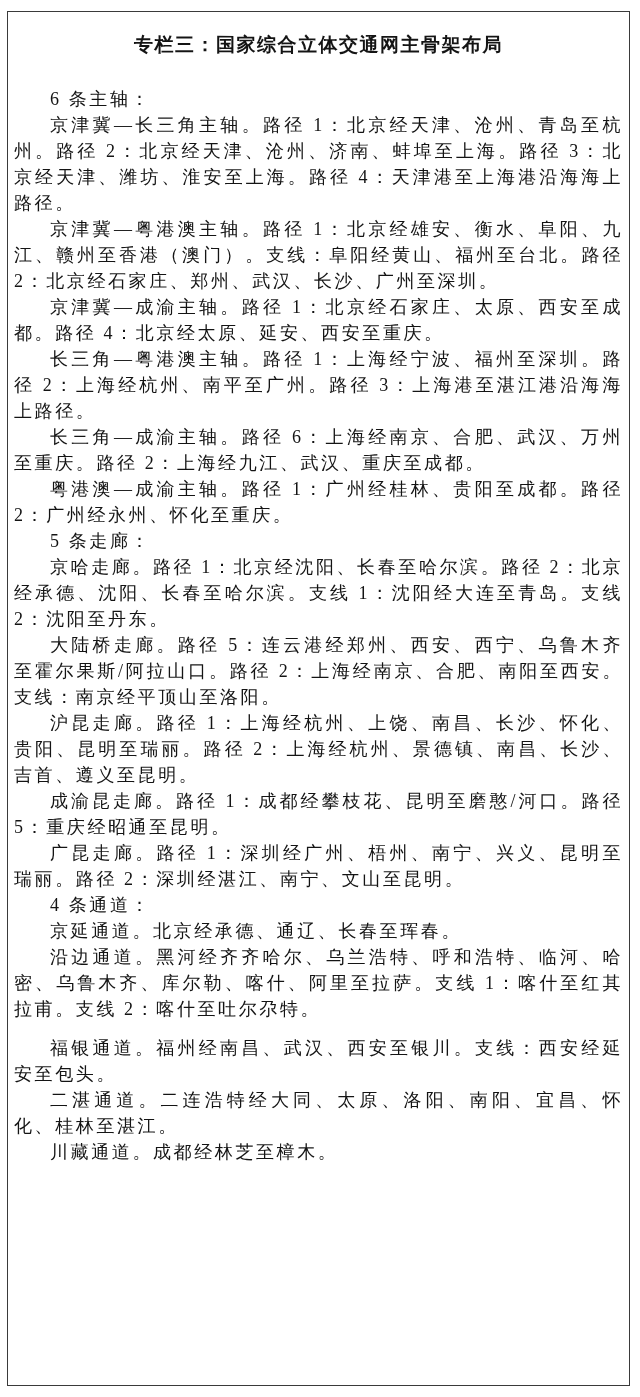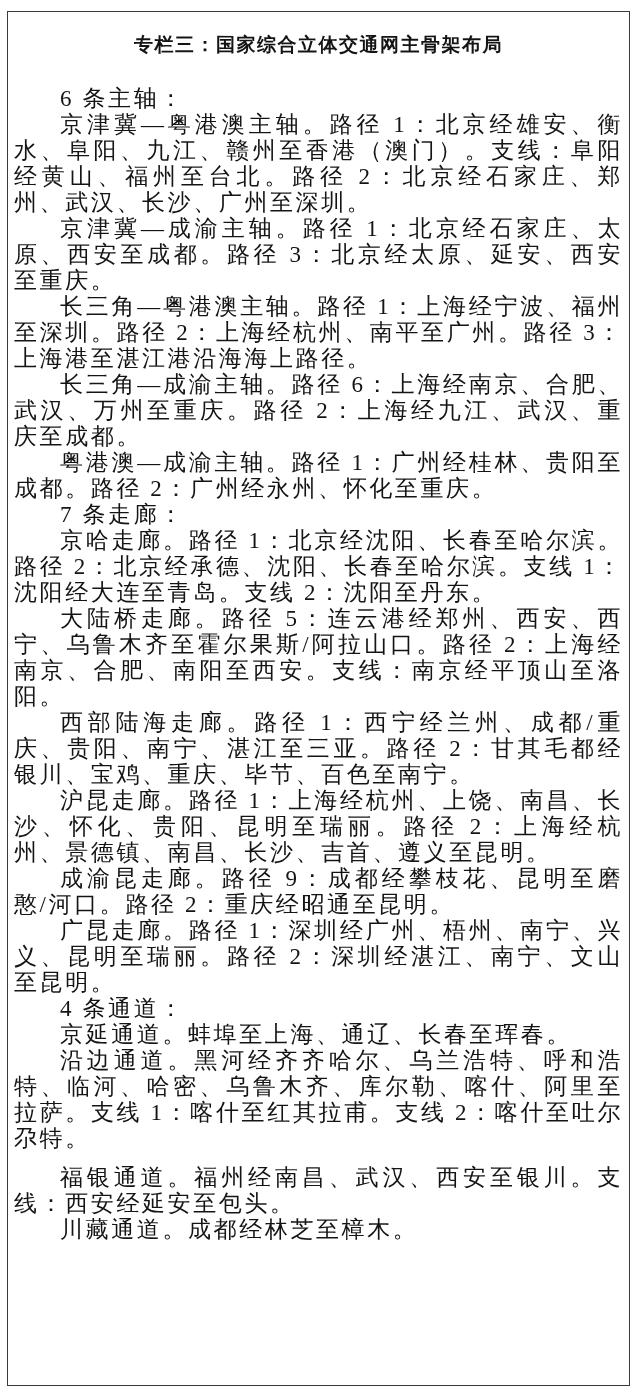--- a/index.html
+++ b/index.html
@@ -30,49 +30,50 @@
     text-align: center;
     font-family: "Liberation Sans", "DejaVu Sans", sans-serif;
     font-weight: bold;
     font-size: 19px;
     line-height: 26px;
     letter-spacing: 1.5px;
     margin: 2px 0 28px 0;
   }
   .column-content p {
     margin: 0;
-    font-size: 23px;
+    font-size: 18px;
     line-height: 26px;
     letter-spacing: 2.6px;
     text-align: justify;
     text-justify: inter-character;
     text-indent: 2em;
   }
   .column-content p.gap-before {
     margin-top: 13px;
   }
 </style>
 </head>
 <body>
 
 <div class="column-box">
   <div class="column-title">专栏三：国家综合立体交通网主骨架布局</div>
   <div class="column-content" id="column-content">
       <p>6 条主轴：</p>
+      <p>京津冀—长三角主轴。路径 1：北京经天津、沧州、青岛至杭州。路径 2：北京经天津、沧州、济南、蚌埠至上海。路径 3：北京经天津、潍坊、淮安至上海。路径 4：天津港至上海港沿海海上路径。</p>
       <p>京津冀—粤港澳主轴。路径 1：北京经雄安、衡水、阜阳、九江、赣州至香港（澳门）。支线：阜阳经黄山、福州至台北。路径 2：北京经石家庄、郑州、武汉、长沙、广州至深圳。</p>
-      <p>京津冀—成渝主轴。路径 1：北京经石家庄、太原、西安至成都。路径 3：北京经太原、延安、西安至重庆。</p>
+      <p>京津冀—成渝主轴。路径 1：北京经石家庄、太原、西安至成都。路径 4：北京经太原、延安、西安至重庆。</p>
       <p>长三角—粤港澳主轴。路径 1：上海经宁波、福州至深圳。路径 2：上海经杭州、南平至广州。路径 3：上海港至湛江港沿海海上路径。</p>
       <p>长三角—成渝主轴。路径 6：上海经南京、合肥、武汉、万州至重庆。路径 2：上海经九江、武汉、重庆至成都。</p>
       <p>粤港澳—成渝主轴。路径 1：广州经桂林、贵阳至成都。路径 2：广州经永州、怀化至重庆。</p>
-      <p>7 条走廊：</p>
+      <p>5 条走廊：</p>
       <p>京哈走廊。路径 1：北京经沈阳、长春至哈尔滨。路径 2：北京经承德、沈阳、长春至哈尔滨。支线 1：沈阳经大连至青岛。支线 2：沈阳至丹东。</p>
       <p>大陆桥走廊。路径 5：连云港经郑州、西安、西宁、乌鲁木齐至霍尔果斯/阿拉山口。路径 2：上海经南京、合肥、南阳至西安。支线：南京经平顶山至洛阳。</p>
-      <p>西部陆海走廊。路径 1：西宁经兰州、成都/重庆、贵阳、南宁、湛江至三亚。路径 2：甘其毛都经银川、宝鸡、重庆、毕节、百色至南宁。</p>
       <p>沪昆走廊。路径 1：上海经杭州、上饶、南昌、长沙、怀化、贵阳、昆明至瑞丽。路径 2：上海经杭州、景德镇、南昌、长沙、吉首、遵义至昆明。</p>
-      <p>成渝昆走廊。路径 9：成都经攀枝花、昆明至磨憨/河口。路径 2：重庆经昭通至昆明。</p>
+      <p>成渝昆走廊。路径 1：成都经攀枝花、昆明至磨憨/河口。路径 5：重庆经昭通至昆明。</p>
       <p>广昆走廊。路径 1：深圳经广州、梧州、南宁、兴义、昆明至瑞丽。路径 2：深圳经湛江、南宁、文山至昆明。</p>
       <p>4 条通道：</p>
-      <p>京延通道。蚌埠至上海、通辽、长春至珲春。</p>
+      <p>京延通道。北京经承德、通辽、长春至珲春。</p>
       <p>沿边通道。黑河经齐齐哈尔、乌兰浩特、呼和浩特、临河、哈密、乌鲁木齐、库尔勒、喀什、阿里至拉萨。支线 1：喀什至红其拉甫。支线 2：喀什至吐尔尕特。</p>
       <p class="gap-before">福银通道。福州经南昌、武汉、西安至银川。支线：西安经延安至包头。</p>
+      <p>二湛通道。二连浩特经大同、太原、洛阳、南阳、宜昌、怀化、桂林至湛江。</p>
       <p>川藏通道。成都经林芝至樟木。</p>
     </div>
 </div>
 
 </body></html>

